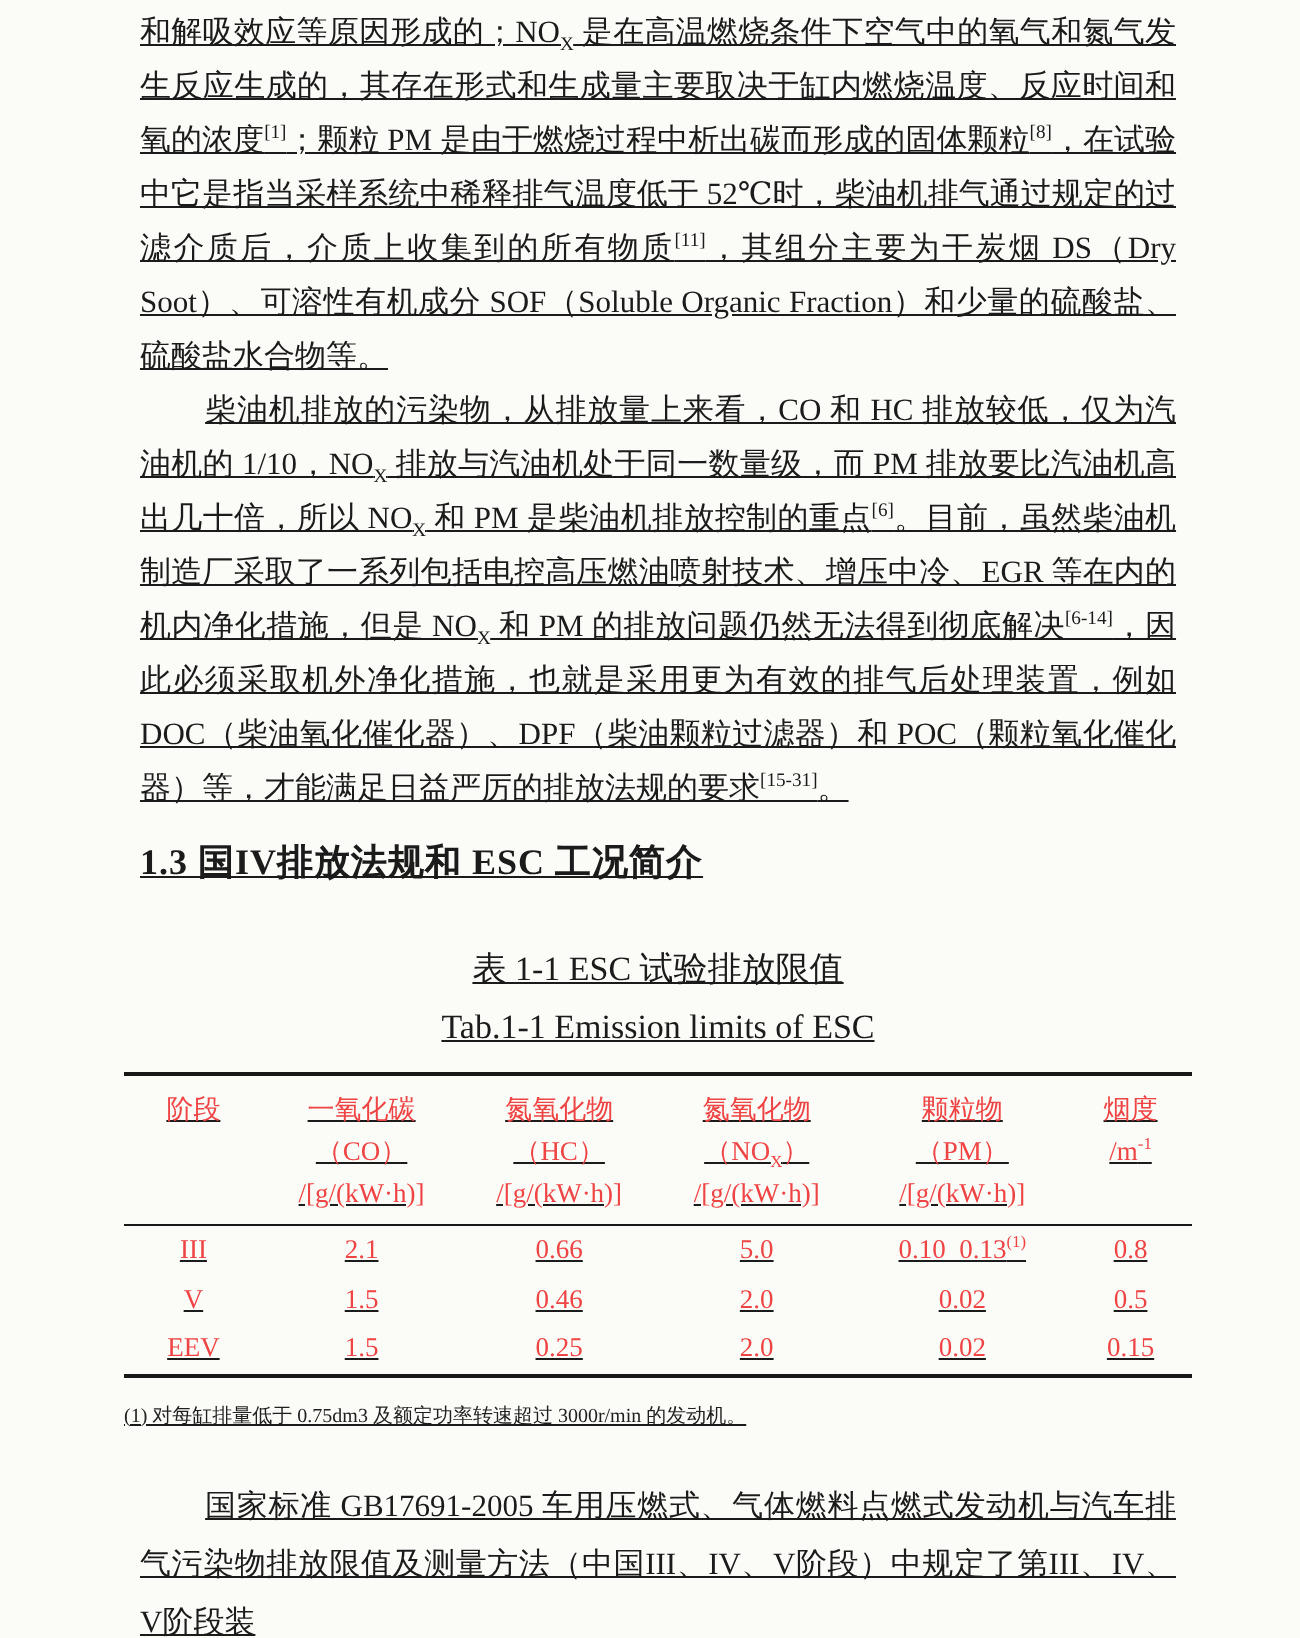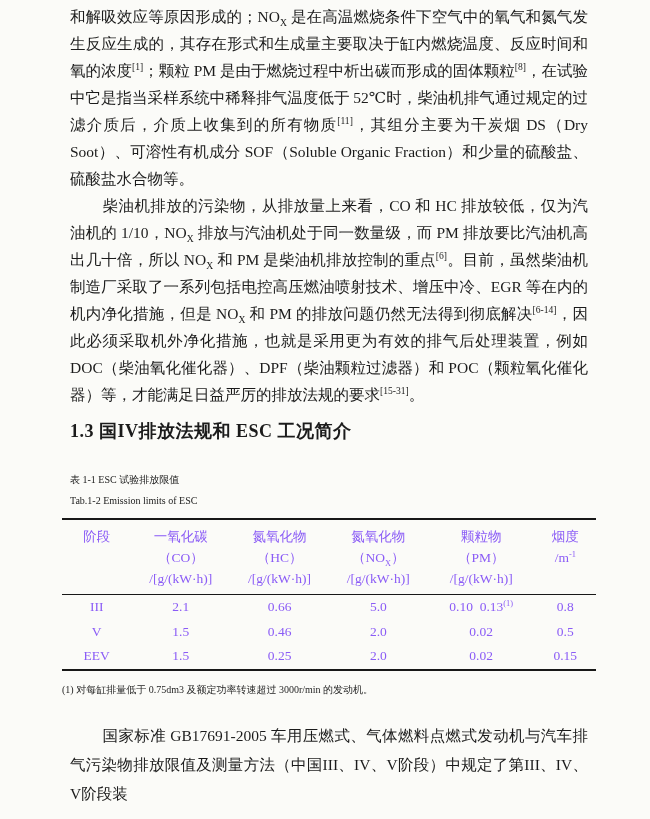--- a/index.html
+++ b/index.html
@@ -10,20 +10,21 @@
   .page {
     position: relative;
     width: 650px;
     height: 819px;
     box-sizing: border-box;
     padding: 3px 62px 0 70px;
     background: #fbfbf8;
     color: #1b1b1b;
     font-family: "Liberation Serif", "DejaVu Serif", serif;
     overflow: hidden;
+    text-decoration: underline;
   }
   p.body {
     margin: 0;
     font-size: 15.5px;
     line-height: 27px;
     text-align: justify;
   }
   p.body.indent { text-indent: 2.1em; }
   p.body.closing { margin-top: 24px; line-height: 29px; }
   sup, sub {
@@ -37,39 +38,40 @@
     letter-spacing: 0.5px;
   }
   h2.subsec {
     margin: 40px 0 0 0;
     font-size: 15px;
     font-weight: bold;
     letter-spacing: 0.5px;
   }
   .cap {
     margin-top: 30px;
-    font-size: 10px;
+    text-align: center;
+    font-size: 17px;
   }
   .cap.en { margin-top: 8px; }
   table.etable {
     width: calc(100% + 16px);
     margin-left: -8px;
     margin-top: 12px;
     border-collapse: collapse;
     table-layout: fixed;
     border-top: 2.5px solid #181818;
     border-bottom: 2.5px solid #181818;
   }
   table.etable thead tr { border-bottom: 1.7px solid #181818; }
   table.etable th, table.etable td {
     padding: 0;
     font-weight: normal;
     text-align: center;
     font-size: 13.5px;
-    color: #8b5cf6;
+    color: #ef4444;
   }
   table.etable th { vertical-align: top; padding-top: 6px; padding-bottom: 5px; }
   table.etable th .hline { line-height: 21px; }
   table.etable td { height: 24.5px; line-height: 24.5px; }
   table.etable th:nth-child(1), table.etable td:nth-child(1) { width: 13%; }
   table.etable th:nth-child(2), table.etable td:nth-child(2) { width: 18.5%; }
   table.etable th:nth-child(3), table.etable td:nth-child(3) { width: 18.5%; }
   table.etable th:nth-child(4), table.etable td:nth-child(4) { width: 18.5%; }
   table.etable th:nth-child(5), table.etable td:nth-child(5) { width: 20%; }
   table.etable th:nth-child(6), table.etable td:nth-child(6) { width: 11.5%; }
@@ -87,21 +89,21 @@
 
   <p class="body">和解吸效应等原因形成的；NO<sub>X</sub> 是在高温燃烧条件下空气中的氧气和氮气发生反应生成的，其存在形式和生成量主要取决于缸内燃烧温度、反应时间和氧的浓度<sup>[1]</sup>；颗粒 PM 是由于燃烧过程中析出碳而形成的固体颗粒<sup>[8]</sup>，在试验中它是指当采样系统中稀释排气温度低于 52℃时，柴油机排气通过规定的过滤介质后，介质上收集到的所有物质<sup>[11]</sup>，其组分主要为干炭烟 DS（Dry Soot）、可溶性有机成分 SOF（Soluble Organic Fraction）和少量的硫酸盐、硫酸盐水合物等。</p>
 
   <p class="body indent">柴油机排放的污染物，从排放量上来看，CO 和 HC 排放较低，仅为汽油机的 1/10，NO<sub>X</sub> 排放与汽油机处于同一数量级，而 PM 排放要比汽油机高出几十倍，所以 NO<sub>X</sub> 和 PM 是柴油机排放控制的重点<sup>[6]</sup>。目前，虽然柴油机制造厂采取了一系列包括电控高压燃油喷射技术、增压中冷、EGR 等在内的机内净化措施，但是 NO<sub>X</sub> 和 PM 的排放问题仍然无法得到彻底解决<sup>[6-14]</sup>，因此必须采取机外净化措施，也就是采用更为有效的排气后处理装置，例如 DOC（柴油氧化催化器）、DPF（柴油颗粒过滤器）和 POC（颗粒氧化催化器）等，才能满足日益严厉的排放法规的要求<sup>[15-31]</sup>。</p>
 
   <h1 class="sec">1.3 国IV排放法规和 ESC 工况简介</h1>
 
 
   <div class="cap">表 1-1 ESC 试验排放限值</div>
 
-  <div class="cap en">Tab.1-2 Emission limits of ESC</div>
+  <div class="cap en">Tab.1-1 Emission limits of ESC</div>
 
   <table class="etable">
     <thead>
         <tr>
           <th>
             <div class="hline">阶段</div>
           </th>
           <th>
             <div class="hline">一氧化碳</div>
             <div class="hline">（CO）</div>

